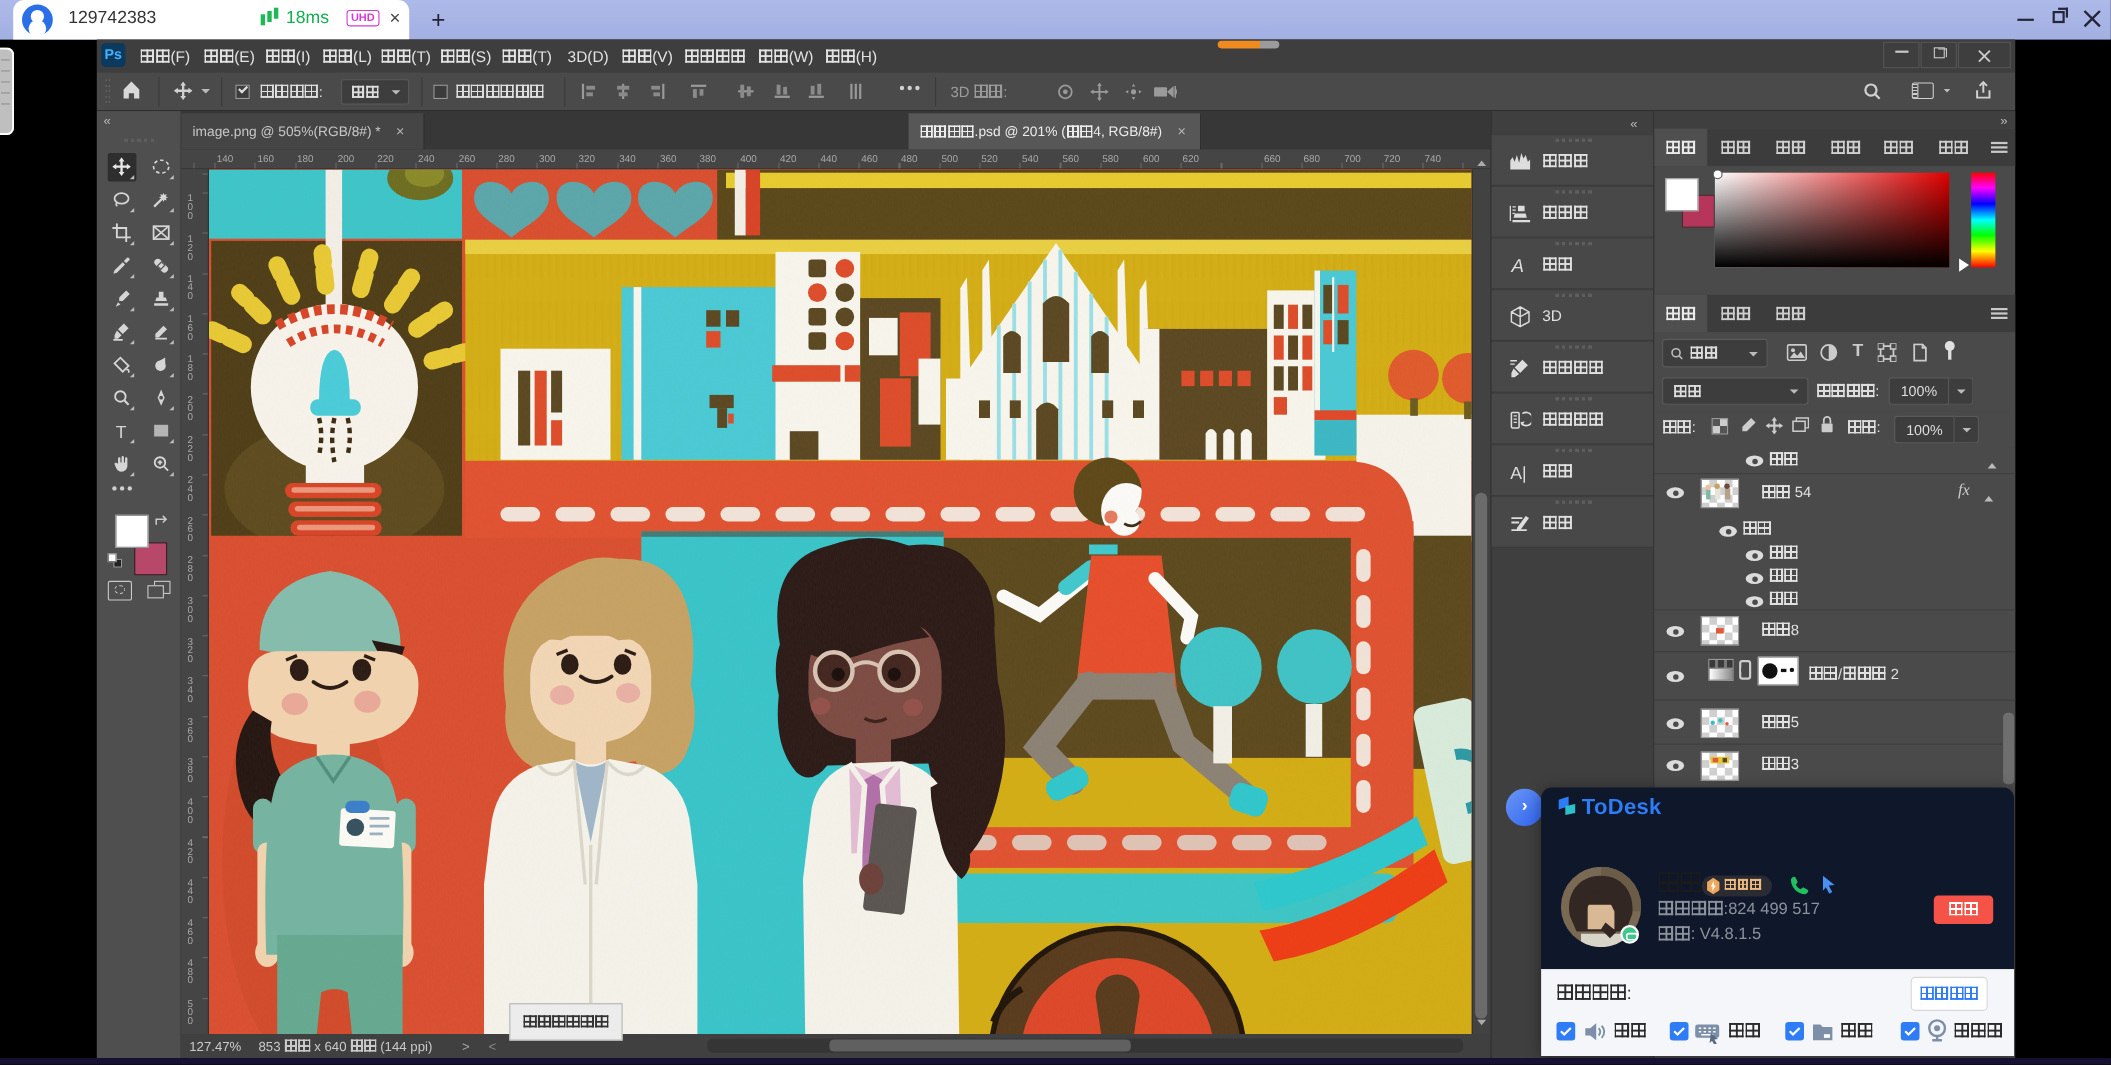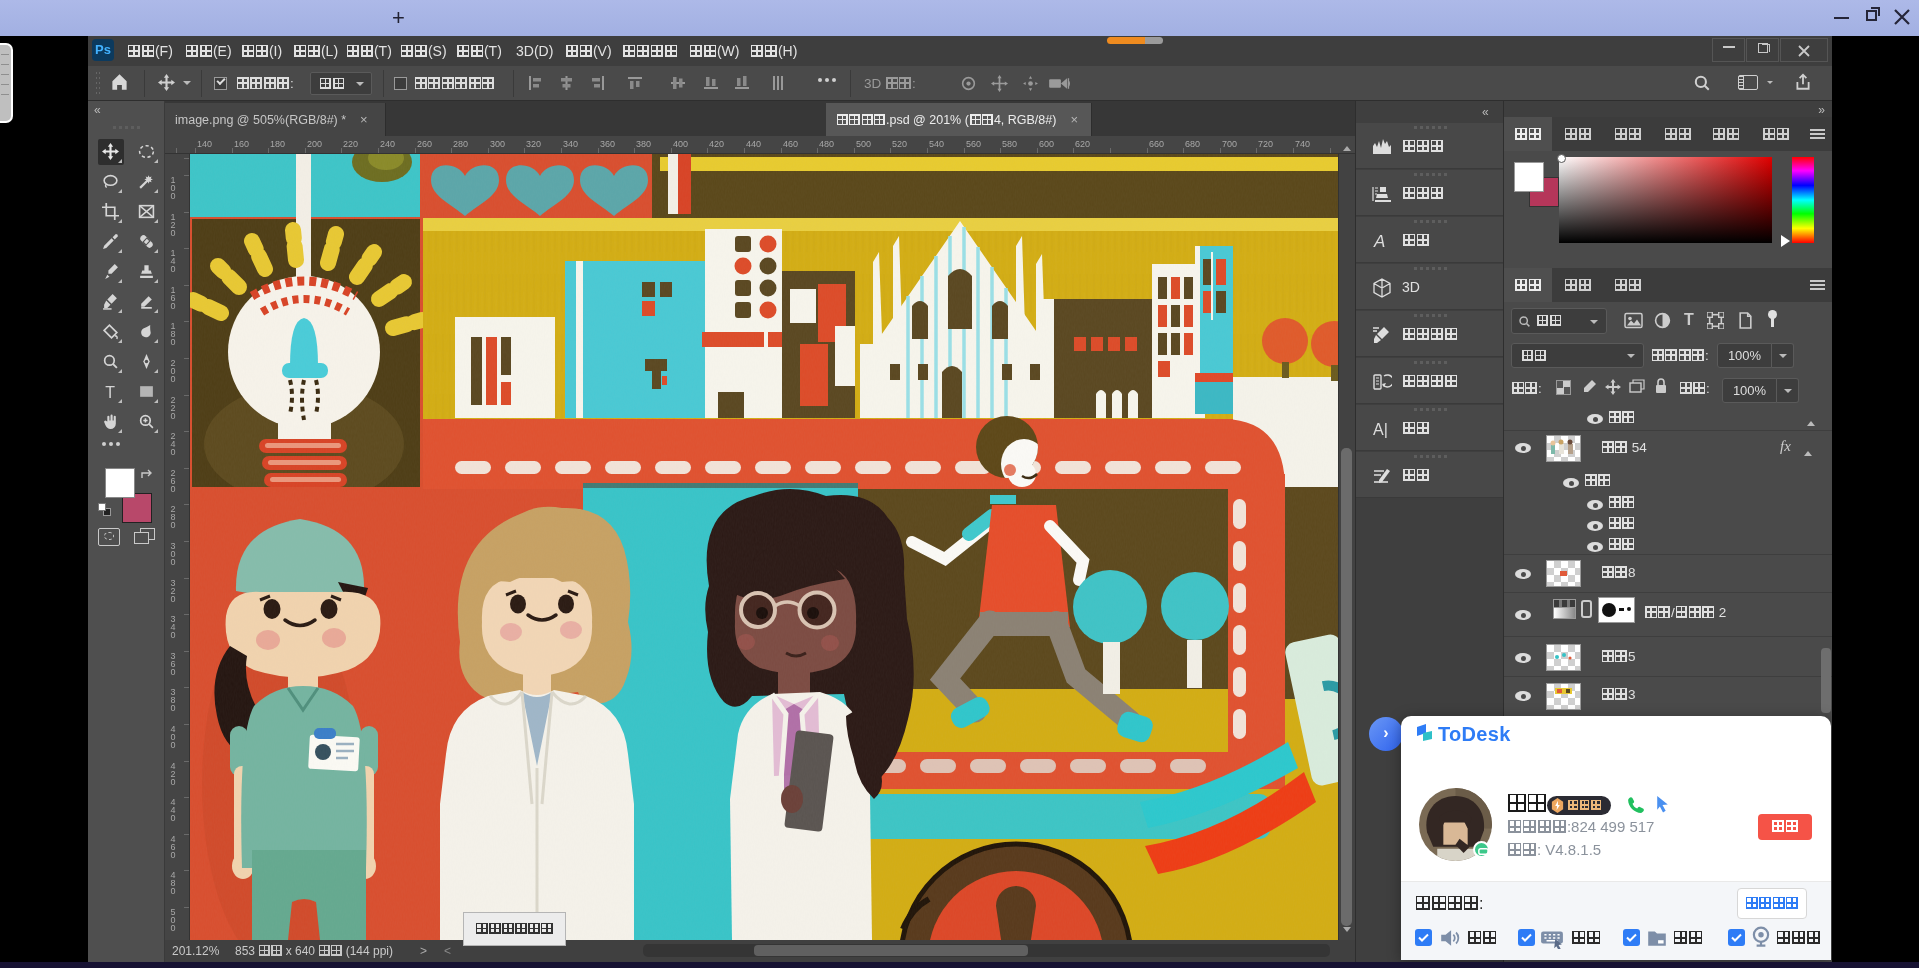--- a/index.html
+++ b/index.html
@@ -74,26 +74,34 @@
 #rpanel{left:1415px;top:65px;width:329px;height:861px;background:#4a4a4a;border-left:1px solid #2e2e2e;}
 .ptabrow{position:absolute;left:0;width:329px;height:34px;background:#3c3c3c;}
 .ptab{position:absolute;top:0;height:34px;line-height:34px;font-size:14px;color:#cfcfcf;padding:0 10px;}
 .ptab.act{background:#4f4f4f;color:#ececec;}
 .burger{position:absolute;top:12px;width:15px;height:2px;background:#c9c9c9;box-shadow:0 4px 0 #c9c9c9,0 8px 0 #c9c9c9;}
 .eye{position:absolute;width:16px;height:10px;background:#dcdcdc;border-radius:50%;}
 .eye:after{content:"";position:absolute;left:5.5px;top:2.5px;width:5px;height:5px;border-radius:50%;background:#4a4a4a;}
 .thumb{position:absolute;width:35px;height:27px;border:1px solid #9a9a9a;background:conic-gradient(#cfcfcf 25%,#fff 25% 50%,#cfcfcf 50% 75%,#fff 75%);background-size:14px 14px;}
 .sepln{left:0;width:329px;height:1px;background:#3e3e3e;}
 
-#td{left:1401px;top:716px;width:430px;height:244px;background:#ffffff;border-radius:10px 10px 0 0;box-shadow:0 2px 14px rgba(0,0,0,.35);font-family:"Liberation Sans",sans-serif;}
+#td{left:1401px;top:716px;width:430px;height:244px;background:#0f172a;border-radius:10px 10px 0 0;box-shadow:0 2px 14px rgba(0,0,0,.35);font-family:"Liberation Sans",sans-serif;}
 #tdchev{left:1369px;top:717px;width:34px;height:34px;border-radius:50%;background:linear-gradient(135deg,#6a97f5,#2f63ee);color:#fff;text-align:center;line-height:32px;font-size:16px;font-weight:bold;}
 </style></head>
 <body>
 <div id="stage">
   <div id="topbar" class="abs">
+    <div id="rtab" class="abs">
+      <div class="av"></div>
+        <div class="num">129742383</div>
+      <div class="sig"></div>
+        <div id="ms">18ms</div>
+        <div id="uhd">UHD</div>
+      <div class="x" style="font-size:17px;">×</div>
+    </div>
     <div id="plus" class="abs">+</div>
     <div class="abs" style="left:1834px;top:17px;width:15px;height:2px;background:#252538;"></div>
     <div class="abs" style="left:1866px;top:10px;width:11px;height:11px;border:2px solid #252538;background:transparent;"></div>
       <div class="abs" style="left:1871px;top:7px;width:9px;height:9px;border-top:2px solid #252538;border-right:2px solid #252538;"></div>
     <div class="abs" style="left:1893px;top:8px;width:18px;height:18px;"><svg width="18" height="18">
           <path d="M2 2 L16 16 M16 2 L2 16" stroke="#252538" stroke-width="2.2"></path>
         </svg></div>
   </div>
   <div id="lhandle" class="abs">
       <i></i>
@@ -692,21 +700,21 @@
               <rect x="0" y="0" width="2" height="38" fill="#b89410" opacity="0.5"></rect>
               <rect x="4" y="18" width="2" height="42" fill="#e2c030" opacity="0.5"></rect>
             </pattern>
           </defs>
 <rect width="1148" height="786" filter="url(#paper)" opacity="0.10"></rect>
         </svg>
       </div>
     <div id="vscroll" class="abs"></div>
       <div id="vthumb" class="abs"></div>
     <div id="statusbar" class="abs">
-      <div class="abs" style="left:7px;top:4px;">201.12%</div>
+      <div class="abs" style="left:7px;top:4px;">127.47%</div>
       <div class="abs" style="left:70px;top:4px;">853 <i class="cj"></i><i class="cj"></i> x 640 <i class="cj"></i><i class="cj"></i> (144 ppi)</div>
       <div class="abs" style="left:255px;top:4px;color:#aaa;">&gt;</div>
       <div class="abs" style="left:279px;top:4px;color:#888;">&lt;</div>
       <div class="abs" style="left:1155px;top:4px;color:#999;">&gt;</div>
     </div>
     <div id="hscroll" class="abs"></div>
       <div id="hthumb" class="abs"></div>
     <div class="abs" style="left:1255px;top:106px;width:0;height:0;border:4px solid transparent;border-bottom:5px solid #aaa;"></div>
     <div class="abs" style="left:1255px;top:891px;width:0;height:0;border:4px solid transparent;border-top:5px solid #aaa;"></div>
     <div class="abs" style="left:375px;top:876px;width:103px;height:34px;background:#ececec;border:1px solid #b5b5b5;color:#333;font-size:13px;text-align:center;line-height:32px;z-index:5;"><i class="cj"></i><i class="cj"></i><i class="cj"></i><i class="cj"></i><i class="cj"></i><i class="cj"></i></div>

